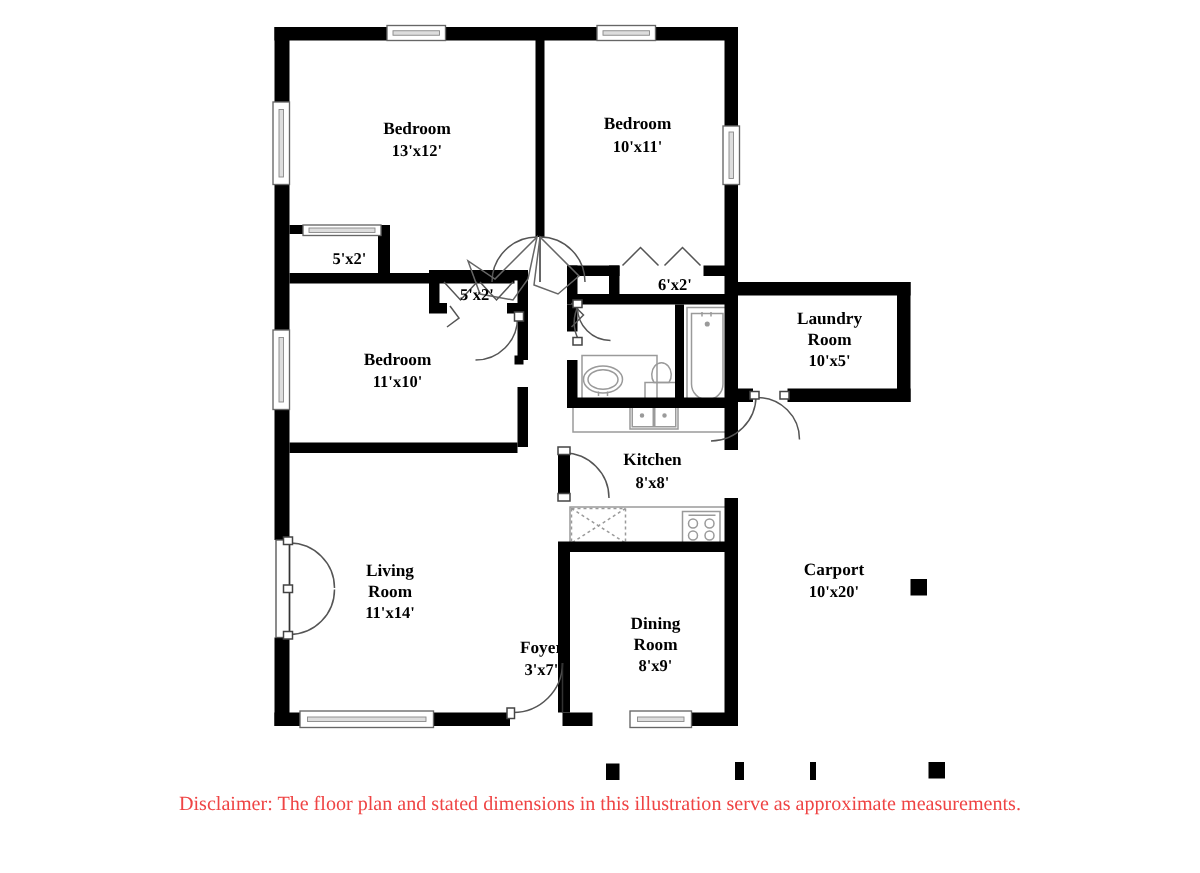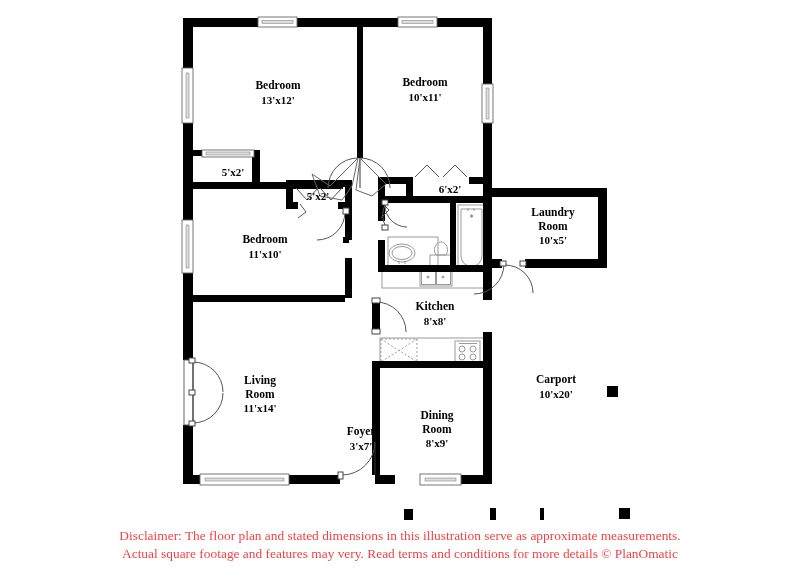--- a/index.html
+++ b/index.html
@@ -299,14 +299,13 @@
     <text class="closet-dim" x="233" y="176">5'x2'</text>
     <text class="closet-dim" x="318" y="200">5'x2'</text>
     <text class="closet-dim" x="450" y="193">6'x2'</text>
   </g>
 
 </svg>
 </div>
 
 <div class="disclaimer" style="top:527px;">
   <div>Disclaimer: The floor plan and stated dimensions in this illustration serve as approximate measurements.</div>
-  <div>Actual square footage and features may very. Read terms and conditions for more details © PlanOmatic</div>
 </div>
 
 </body></html>

